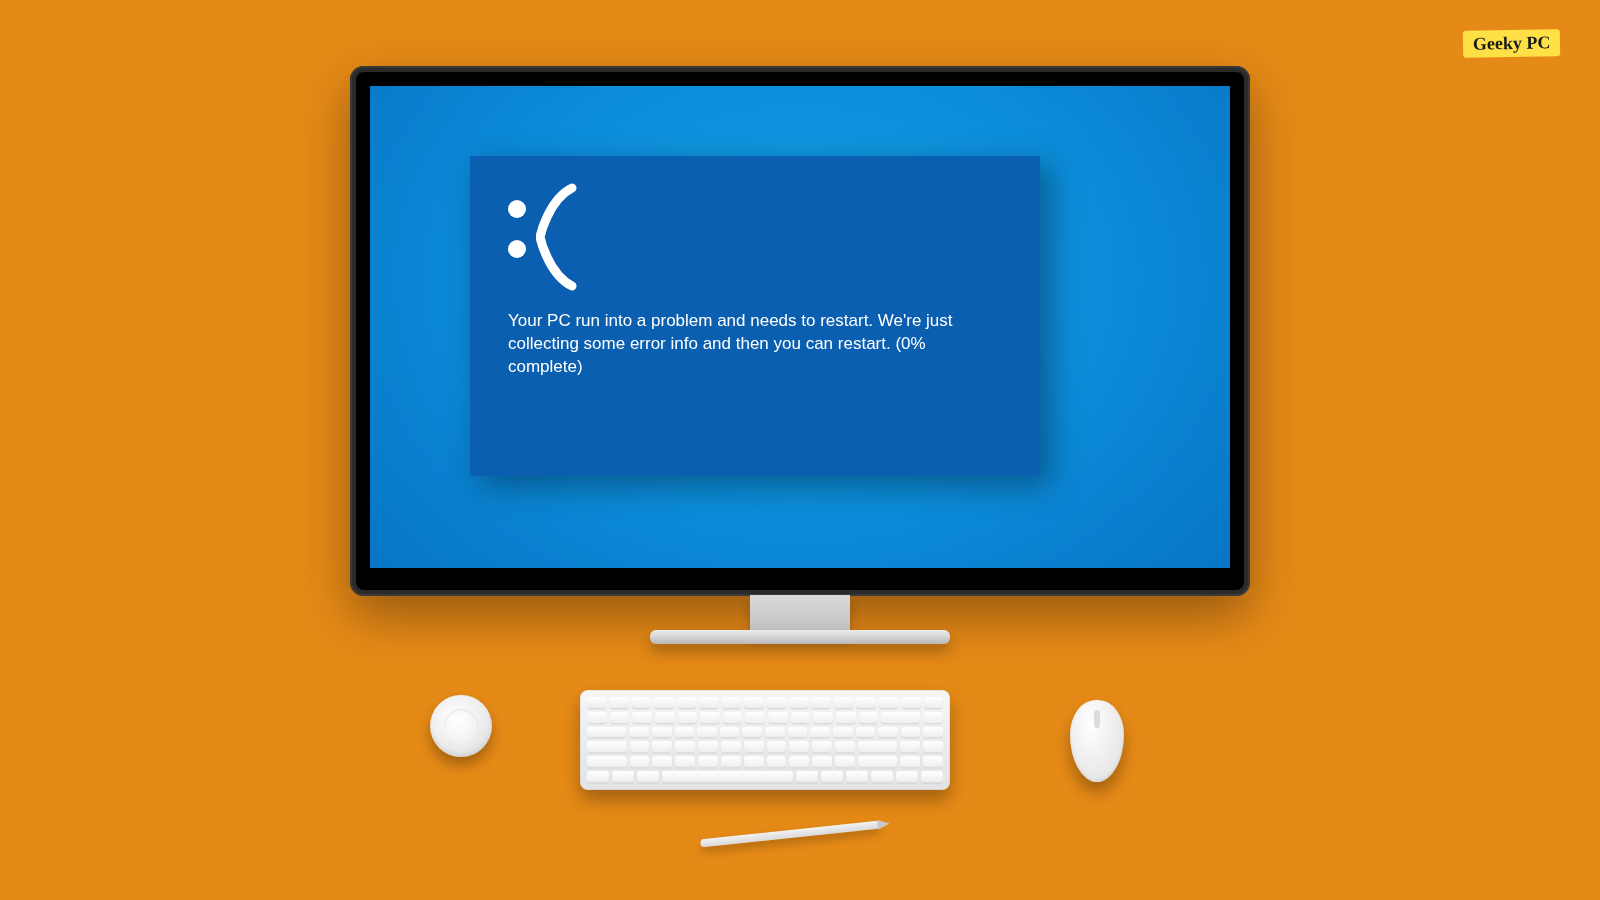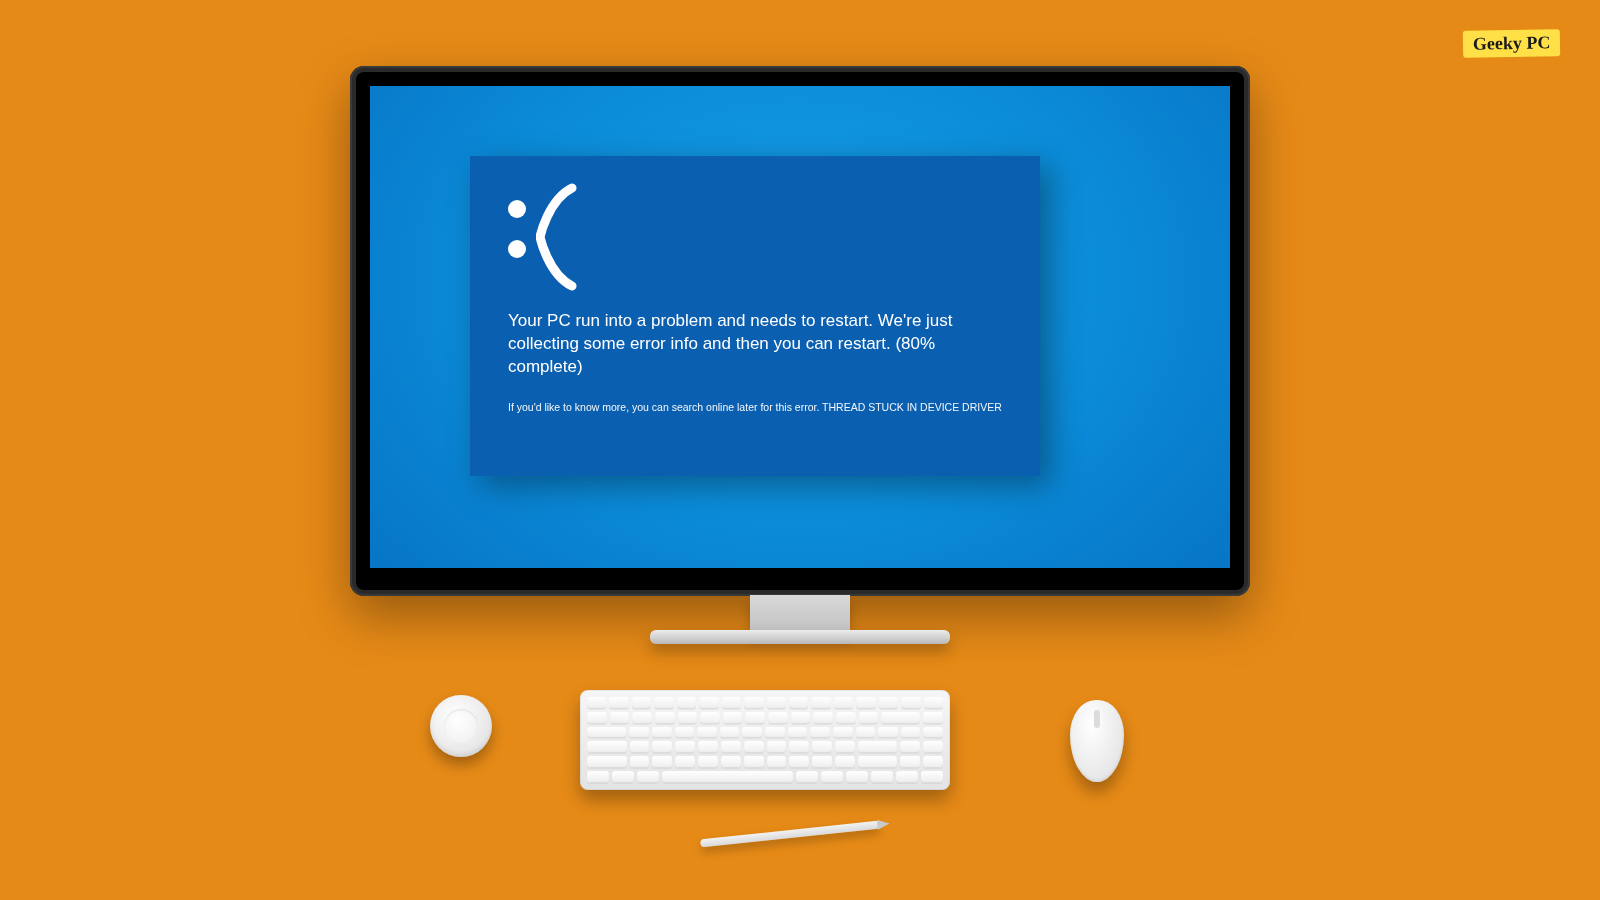--- a/index.html
+++ b/index.html
@@ -212,22 +212,21 @@
           <div class="eyes">
             <div class="dot"></div>
             <div class="dot"></div>
           </div>
           <div class="frown">
             <svg width="46" height="110" viewBox="0 0 46 110">
               <path d="M36 6 C 12 18, 4 55, 4 55 C 4 55, 12 92, 36 104" stroke="#fff" stroke-width="9" fill="none" stroke-linecap="round"></path>
             </svg>
           </div>
         </div>
-        <div class="bsod-msg">Your PC run into a problem and needs to restart. We're just collecting some error info and then you can restart. (80% complete)</div>
-        <div class="bsod-more">If you'd like to know more, you can search online later for this error. THREAD STUCK IN DEVICE DRIVER</div>
+        <div class="bsod-msg">Your PC run into a problem and needs to restart. We're just collecting some error info and then you can restart. (0% complete)</div>
       </div>
     </div>
   </div>
 </div>
 
 <div class="stand-neck"></div>
 <div class="stand-base"></div>
 
 <div class="dial"></div>
 

